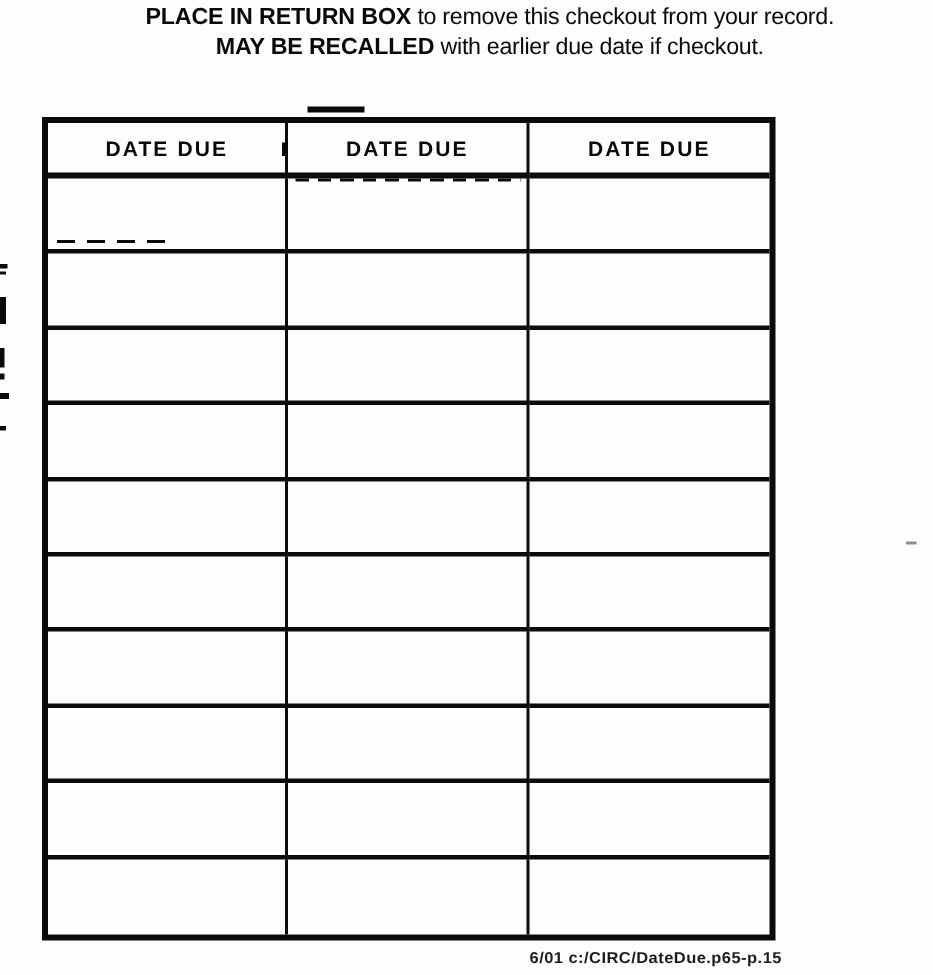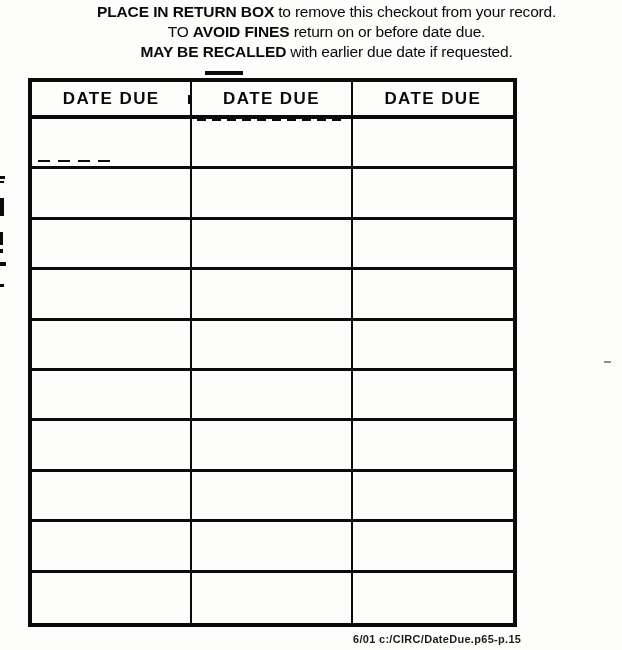--- a/index.html
+++ b/index.html
@@ -47,21 +47,21 @@
   }
   .cell{
     box-sizing:border-box;
     border-right:2px solid var(--ink);
     border-bottom:3px solid var(--ink);
   }
   .cell:nth-child(3n){border-right:none;}
   .header-cell{
     border-bottom:4px solid var(--ink);
     display:flex;align-items:center;justify-content:center;
-    font-size:17px;
+    font-size:14px;
     font-weight:600;
     letter-spacing:1.4px;
     color:#0a0a0a;
   }
   .table-grid > .body-cell:nth-last-child(-n+3){border-bottom:none;}
   
   .footer-imprint{
     position:absolute;
     top:633px;left:353px;width:164px;
     text-align:right;
@@ -93,22 +93,21 @@
     background:repeating-linear-gradient(90deg,var(--ink) 0 12px,transparent 12px 20px);
   }
 </style>
 </head>
 <body>
 
 <div class="page">
 
   <div class="notice">
     <p class="notice-line"><b>PLACE IN RETURN BOX</b><span> to remove this checkout from your record.</span></p>
-    <p class="notice-line"><span>TO </span><b>AVOID FINES</b><span> return on or before date due.</span></p>
-    <p class="notice-line"><b>MAY BE RECALLED</b><span> with earlier due date if requested.</span></p>
+    <p class="notice-line"><b>MAY BE RECALLED</b><span> with earlier due date if checkout.</span></p>
   </div>
 
   <div class="due-table">
     <div class="table-grid">
       <div class="cell header-cell">DATE DUE</div>
       <div class="cell header-cell">DATE DUE</div>
       <div class="cell header-cell">DATE DUE</div>
 
     <div class="cell body-cell"></div>
         <div class="cell body-cell"></div>

